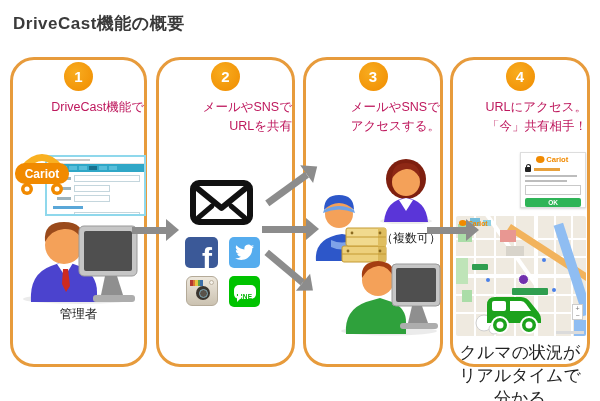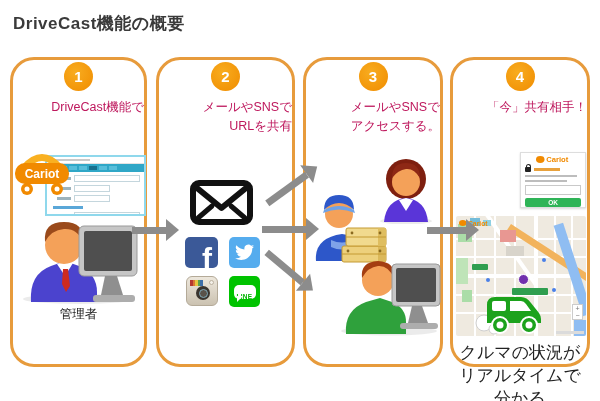--- a/index.html
+++ b/index.html
@@ -221,39 +221,41 @@
       <rect x="6" y="4" width="40" height="18" rx="2" fill="#F1DA8E" stroke="#C49A33"></rect>
       <rect x="38" y="4" width="8" height="18" fill="#DFBE60"></rect>
       <circle cx="8" cy="27" r="1.4" fill="#8A6A1F"></circle>
         <circle cx="40" cy="27" r="1.4" fill="#8A6A1F"></circle>
       <circle cx="12" cy="9" r="1.4" fill="#8A6A1F"></circle>
         <circle cx="40" cy="9" r="1.4" fill="#8A6A1F"></circle>
       <path d="M2 30 H46 M6 13 H46" stroke="#C49A33" stroke-width="1"></path>
     </svg>
 
     <div class="cap3">
+      <div>（複数可）</div>
     </div>
 
     <svg class="abs" style="left:30px;top:192px;" width="106" height="84" viewBox="0 0 106 84">
       <ellipse cx="53" cy="79" rx="48" ry="4.5" fill="rgba(0,0,0,0.08)"></ellipse>
       <path d="M10 82 Q8 58 30 50 L44 46 L56 50 Q70 56 70 70 L70 82 Z" fill="#2FA13C"></path>
       <circle cx="42" cy="28" r="16" fill="#F4A159"></circle>
       <path d="M26 26 Q24 10 42 9 Q60 10 58 26 Q52 13 42 14 Q32 15 26 26 Z" fill="#A43E12"></path>
       <g>
         <rect x="56" y="12" width="48" height="42" rx="4" fill="#C6C6C6" stroke="#9A9A9A"></rect>
         <rect x="60" y="16" width="40" height="34" rx="2" fill="#4F4F4F"></rect>
         <path d="M76 54 L86 54 L92 71 L72 71 Z" fill="#8F8F8F"></path>
         <rect x="64" y="71" width="38" height="6" rx="3" fill="#ADADAD"></rect>
       </g>
     </svg>
   </div>
 
   <div class="panel p4">
     <div class="step-circle">4</div>
     <div class="step-title">
+      <div>URLにアクセス。</div>
       <div>「今」共有相手！</div>
     </div>
 
     <div class="abs login">
       <div class="logo-row">
         <svg width="34" height="9" viewBox="0 0 40 10">
           <ellipse cx="5" cy="5" rx="5" ry="4" fill="#F18A00"></ellipse>
           <text x="12" y="8.5" font-size="9" font-weight="bold" fill="#F18A00">Cariot</text>
         </svg>
       </div>

